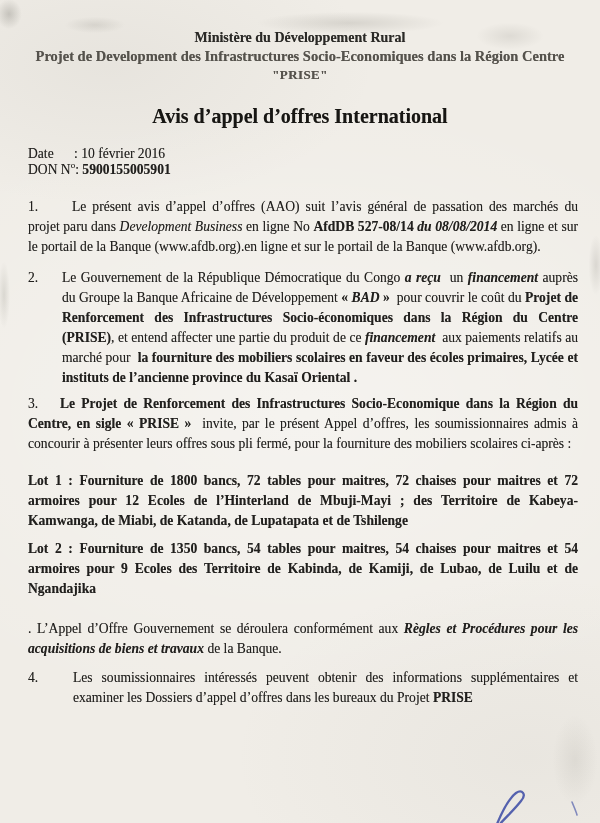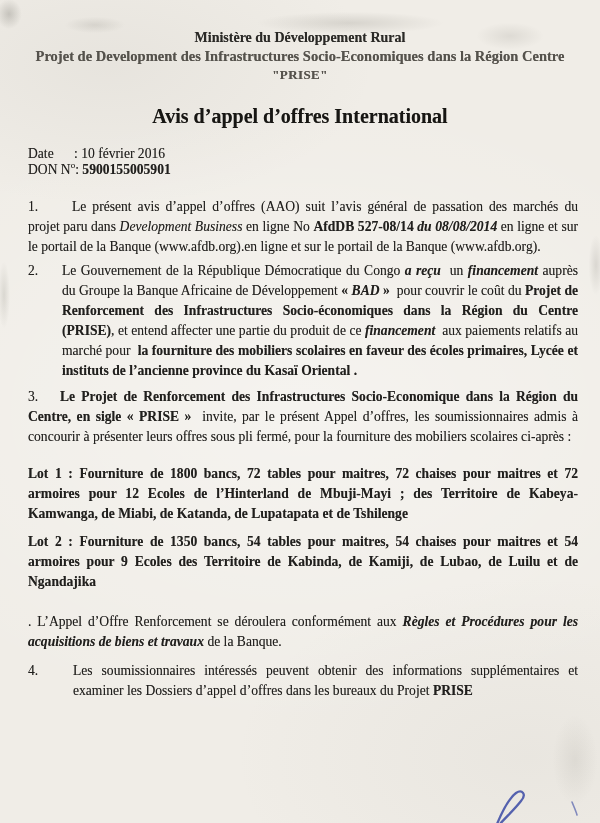--- a/index.html
+++ b/index.html
@@ -26,21 +26,21 @@
   .refs{margin:15px 22px 12px 28px;font-size:13.6px;line-height:15.8px;text-shadow:0 0 .5px rgba(40,38,34,.45);}
   .para{margin:0 22px 0 28px;font-size:13.6px;line-height:20px;text-align:justify;
         text-shadow:0 0 .5px rgba(40,38,34,.45);}
   .num{display:inline-block;}
   .nw44 .num{width:44px;}
   .nw32 .num{width:32px;}
   .hang34{padding-left:34px;}
   .hang34 .num{width:34px;margin-left:-34px;}
   .hang45{padding-left:45px;}
   .hang45 .num{width:45px;margin-left:-45px;}
-  .mt19{margin-top:19px;}  .mt13{margin-top:4px;}  .mt8{margin-top:17px;}
+  .mt19{margin-top:19px;}  .mt13{margin-top:11px;}  .mt8{margin-top:17px;}
   .mt24{margin-top:8px;}  .mt6{margin-top:6px;}
   .mt20{margin-top:20px;}  .mt9{margin-top:9px;}
   .ink{position:absolute;left:0;top:0;pointer-events:none;}
 </style>
 </head>
 <body>
 
 <div class="page">
 
   <div class="blot" style="left:225px;top:8px;width:250px;height:30px;background:radial-gradient(closest-side,rgba(125,122,113,.22),transparent 75%);"></div>
@@ -67,21 +67,21 @@
 
   <p class="para mt13 hang34"><span class="num">2.</span><span><span>Le Gouvernement de la République Démocratique du Congo </span><span class="b i">a reçu</span><span>&nbsp; un </span><span class="b i">financement</span><span> auprès du Groupe la Banque Africaine de Développement </span><span class="b">« </span><span class="b i">BAD</span><span class="b"> »</span><span>&nbsp; pour couvrir le coût du </span><span class="b">Projet de Renforcement des Infrastructures Socio-économiques dans la Région du Centre (PRISE)</span><span>, et entend affecter une partie du produit de ce </span><span class="b i">financement</span><span>&nbsp; aux paiements relatifs au marché pour&nbsp; </span><span class="b">la fourniture des mobiliers scolaires en faveur des écoles primaires, Lycée et instituts de l’ancienne province du Kasaï Oriental&nbsp;.</span></span></p>
 
   <p class="para mt6 nw32"><span class="num">3.</span><span><span class="b">Le Projet de Renforcement des Infrastructures Socio-Economique dans la Région du Centre, en sigle « PRISE »</span><span>&nbsp; invite, par le présent Appel d’offres, les soumissionnaires admis à concourir à présenter leurs offres sous pli fermé, pour la fourniture des mobiliers scolaires ci-après :</span></span></p>
 
   <p class="para mt8"><span><span class="b">Lot 1 : Fourniture de 1800 bancs, 72 tables pour maitres, 72 chaises pour maitres et 72 armoires pour 12 Ecoles de l’Hinterland de Mbuji-Mayi ; des Territoire de Kabeya-Kamwanga, de Miabi, de Katanda, de Lupatapata et de Tshilenge</span></span></p>
 
   <p class="para mt24"><span><span class="b">Lot 2 : Fourniture de 1350 bancs, 54 tables pour maitres, 54 chaises pour maitres et 54 armoires pour 9 Ecoles des Territoire de Kabinda, de Kamiji, de Lubao, de Luilu et de Ngandajika</span></span></p>
 
 
-  <p class="para mt20"><span><span>. L’Appel d’Offre Renforcement se déroulera conformément aux </span><span class="b i">Règles et Procédures pour les acquisitions de biens et travaux</span><span> de la Banque.</span></span></p>
+  <p class="para mt20"><span><span>. L’Appel d’Offre Gouvernement se déroulera conformément aux </span><span class="b i">Règles et Procédures pour les acquisitions de biens et travaux</span><span> de la Banque.</span></span></p>
 
   <p class="para mt9 hang45"><span class="num">4.</span><span><span>Les soumissionnaires intéressés peuvent obtenir des informations supplémentaires et examiner les Dossiers d’appel d’offres dans les bureaux du Projet </span><span class="b">PRISE</span></span></p>
 
   <svg class="ink" width="600" height="823" viewBox="0 0 600 823">
     <path d="M 497 824 C 502 812 508 799 516 793 C 522 789 527 794 521 801 C 514 810 506 817 500 824" fill="none" stroke-width="2.3" stroke-linecap="round" opacity="0.85" stroke="#3a49a4"></path>
     <path d="M 572 802 C 574 807 576 811 577 815" fill="none" stroke-width="1.6" stroke-linecap="round" opacity="0.6" stroke="#3a49a4"></path>
   </svg>
 
 </div>
 

